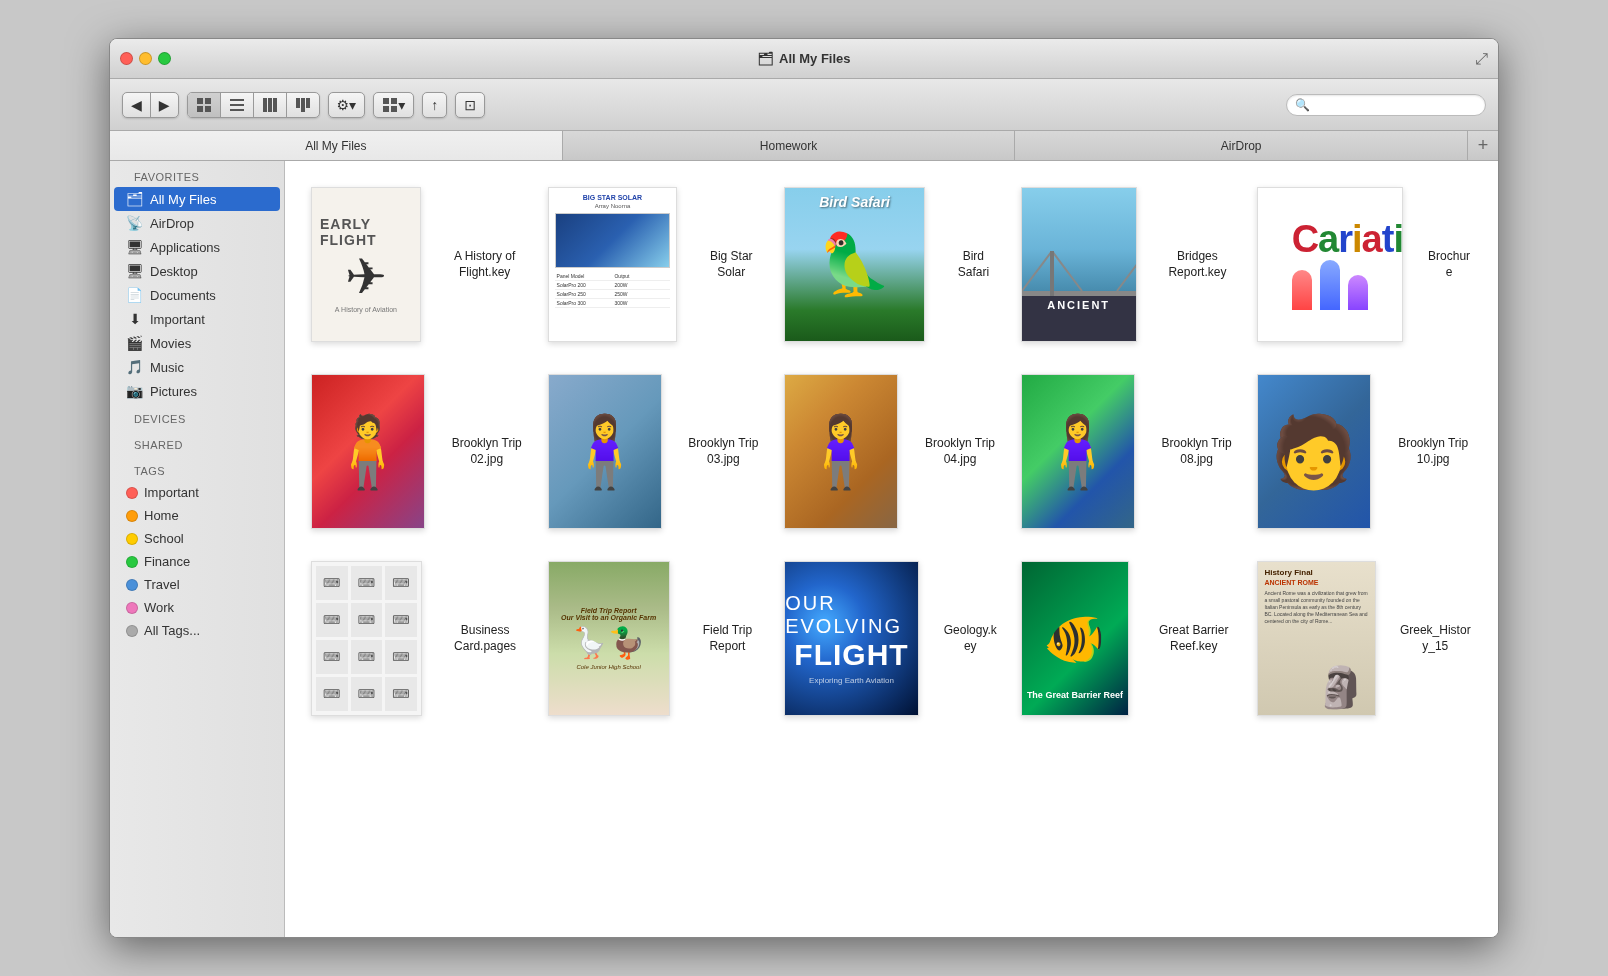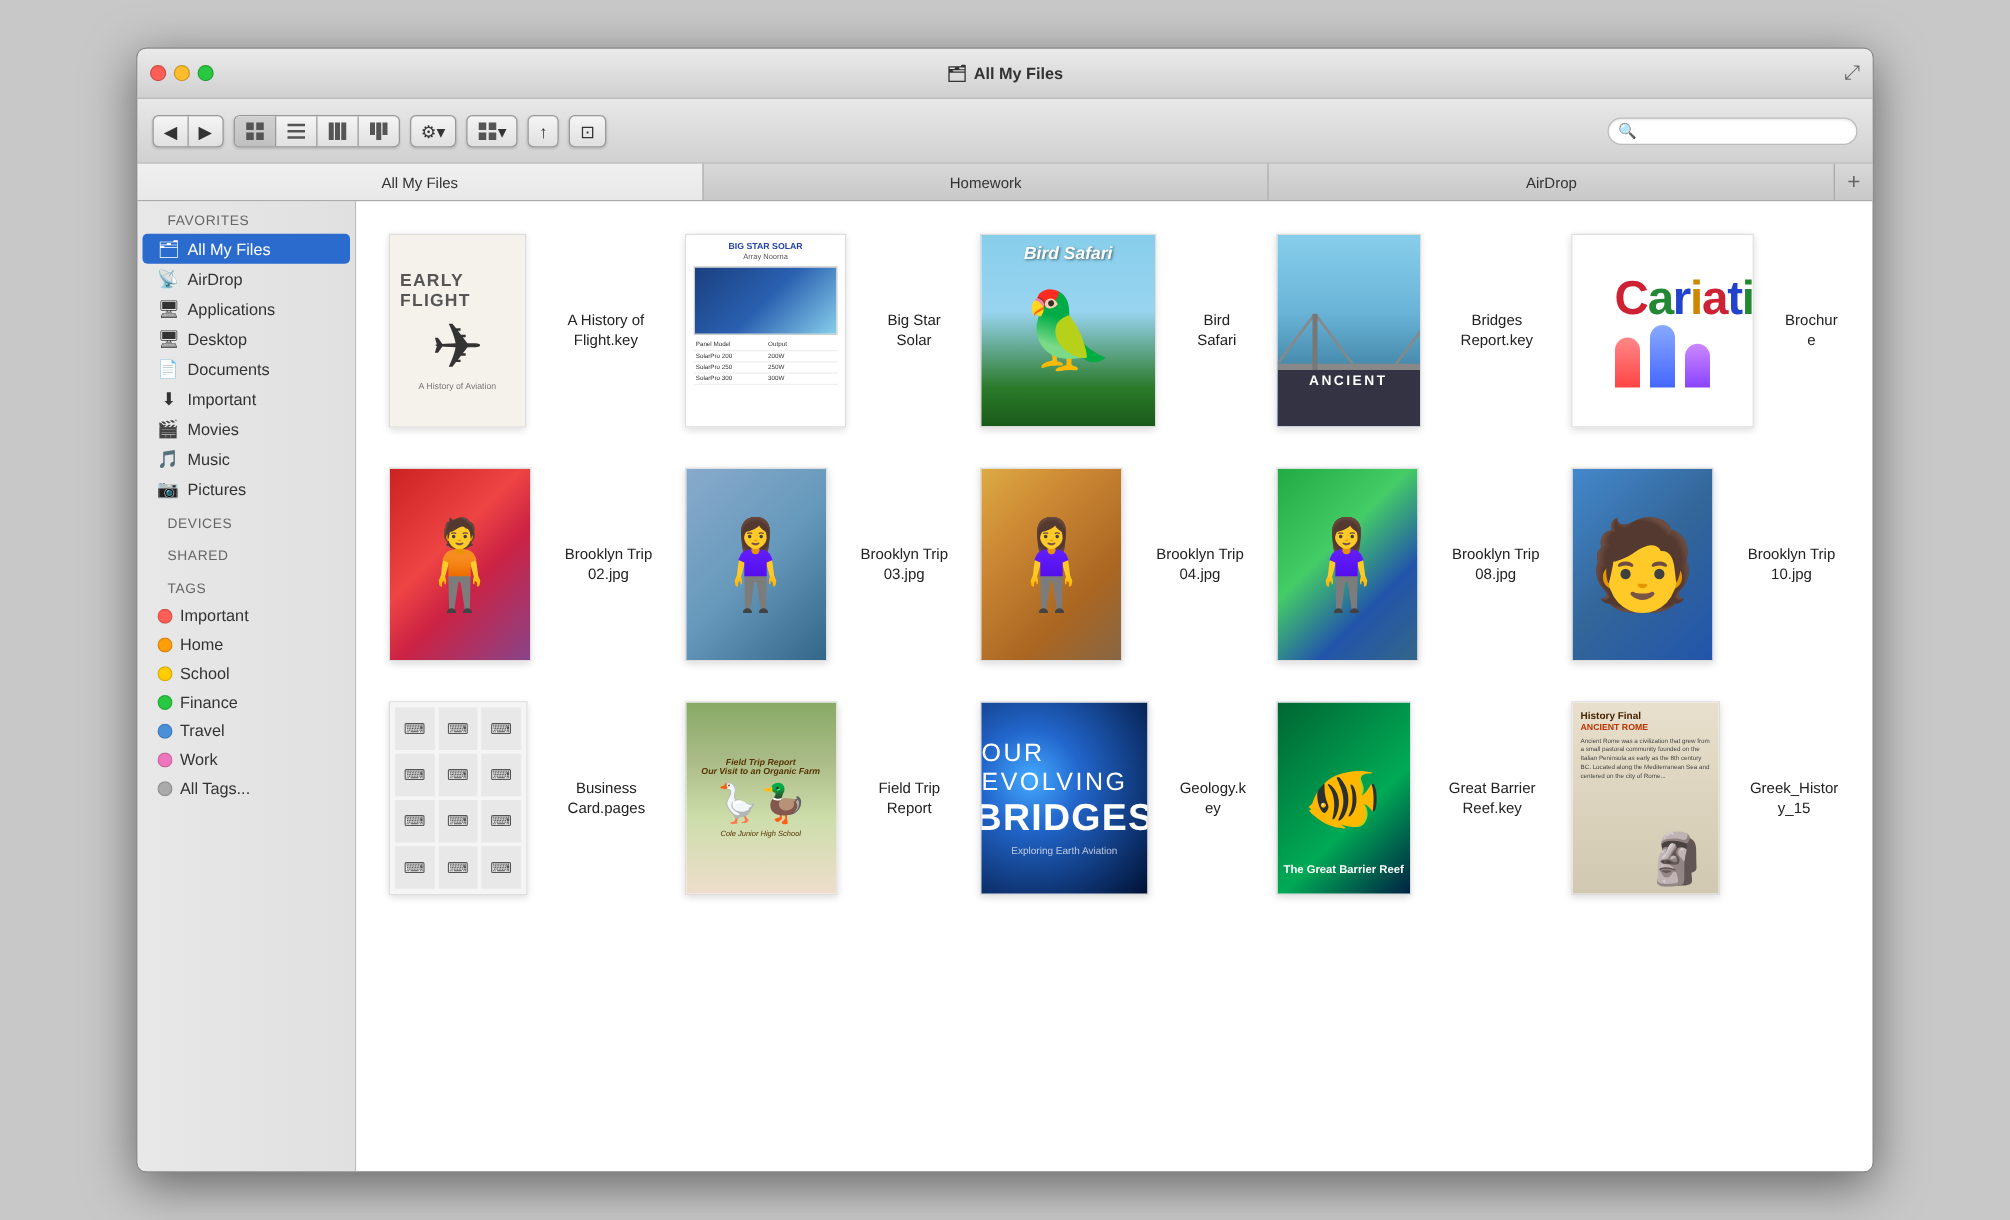--- a/index.html
+++ b/index.html
@@ -670,21 +670,21 @@
               <div class="thumb-fieldtrip-sub">Cole Junior High School</div>
             </div>
           </div>
           <div class="file-name">Field Trip Report</div>
         </div>
 
         <div class="file-item">
           <div class="file-thumb">
             <div class="thumb-geology">
               <div class="thumb-geology-text">OUR EVOLVING</div>
-              <div style="font-size:30px;font-weight:900;color:white;letter-spacing:1px;">BRIDGES</div>
+              <div style="font-size:30px;font-weight:900;color:white;letter-spacing:1px;">FLIGHT</div>
               <div class="thumb-geology-sub">Exploring Earth Aviation</div>
             </div>
           </div>
           <div class="file-name">Geology.key</div>
         </div>
 
         <div class="file-item">
           <div class="file-thumb">
             <div class="thumb-reef">
               <span class="thumb-reef-fish">🐠</span>

